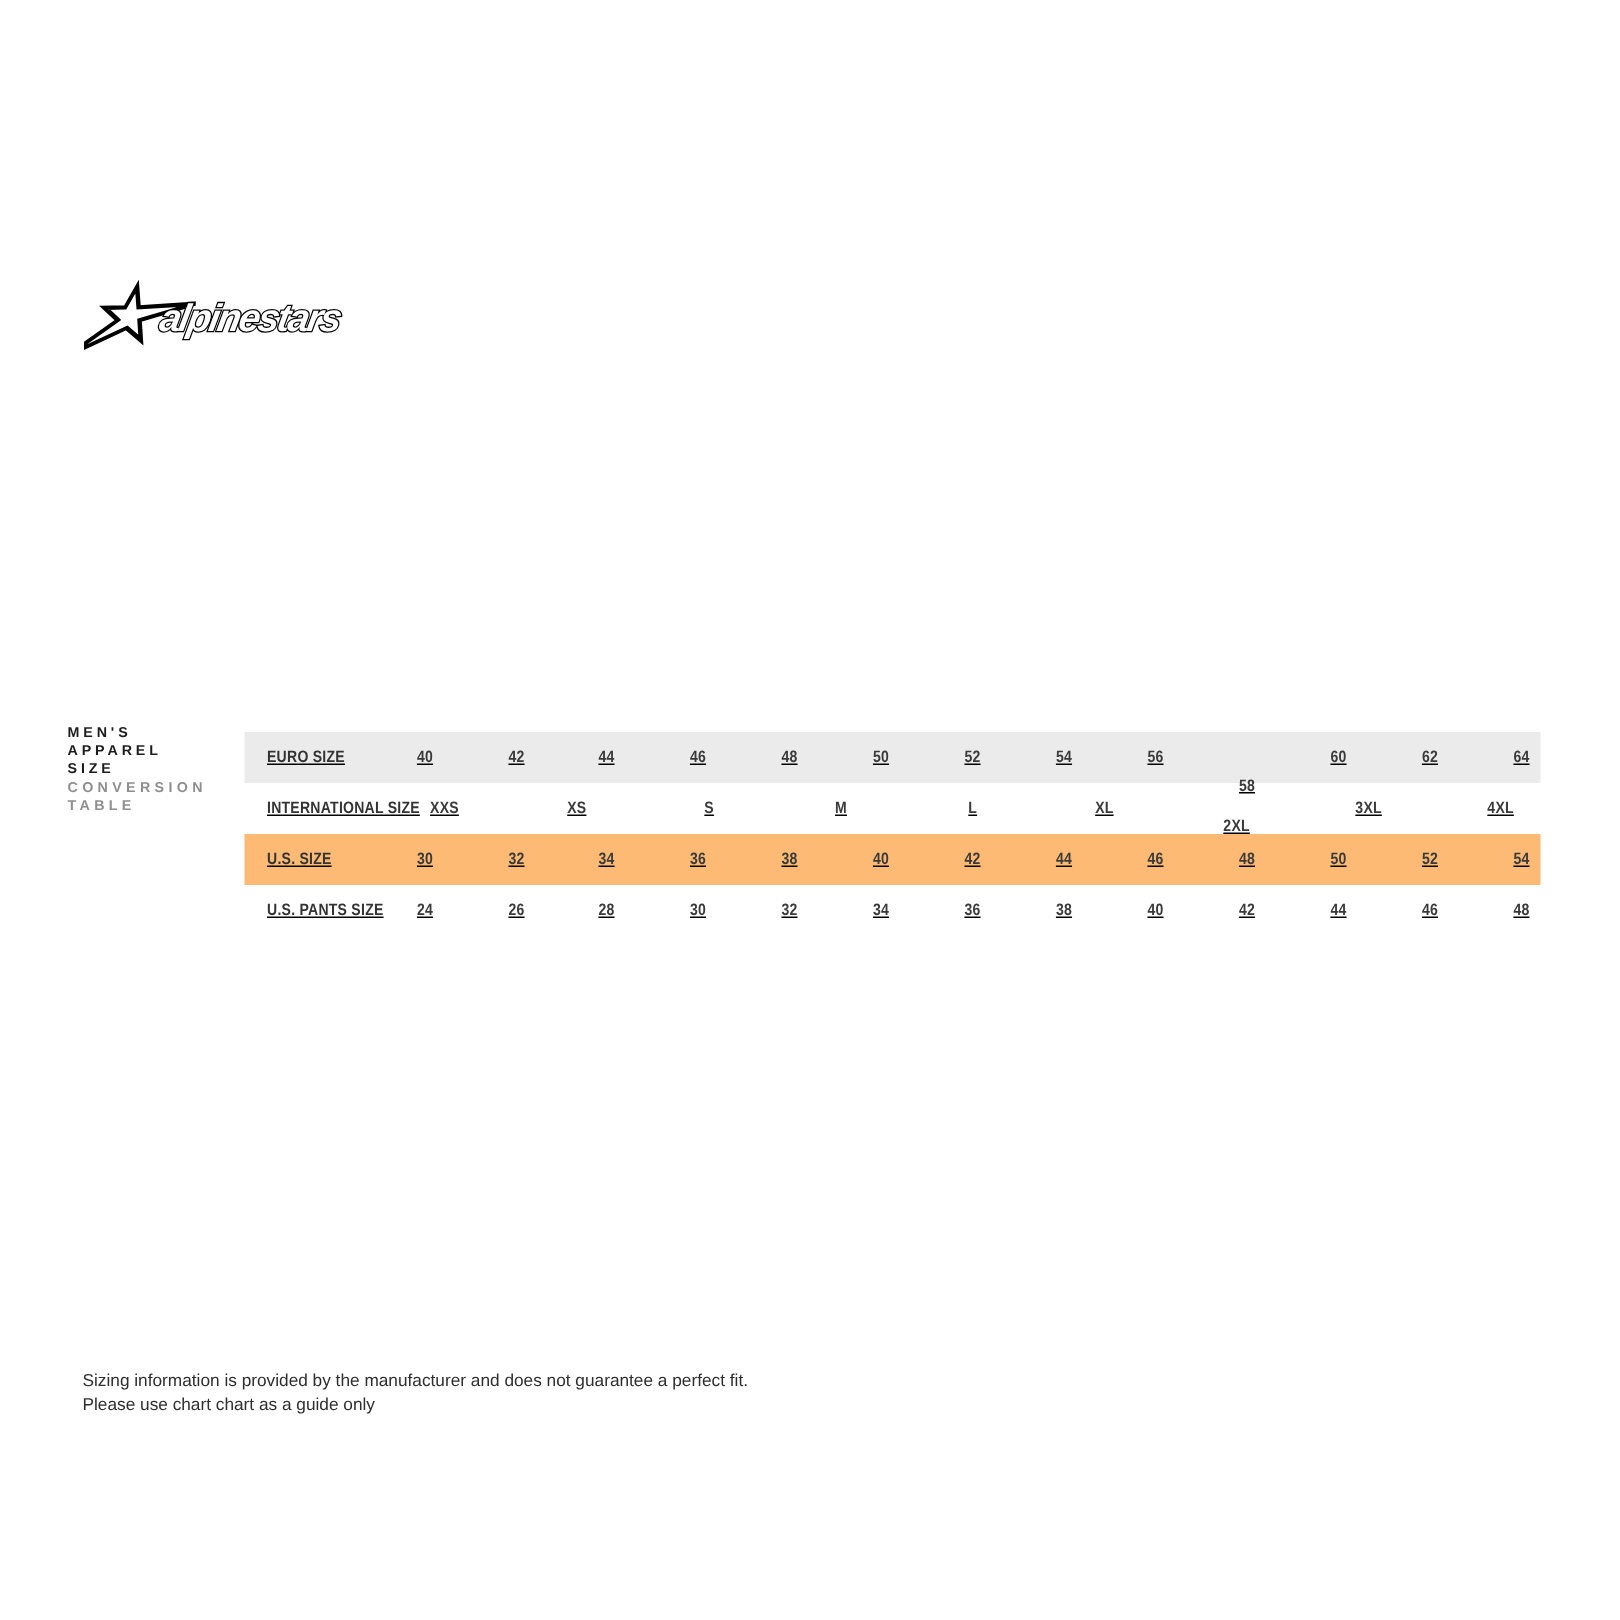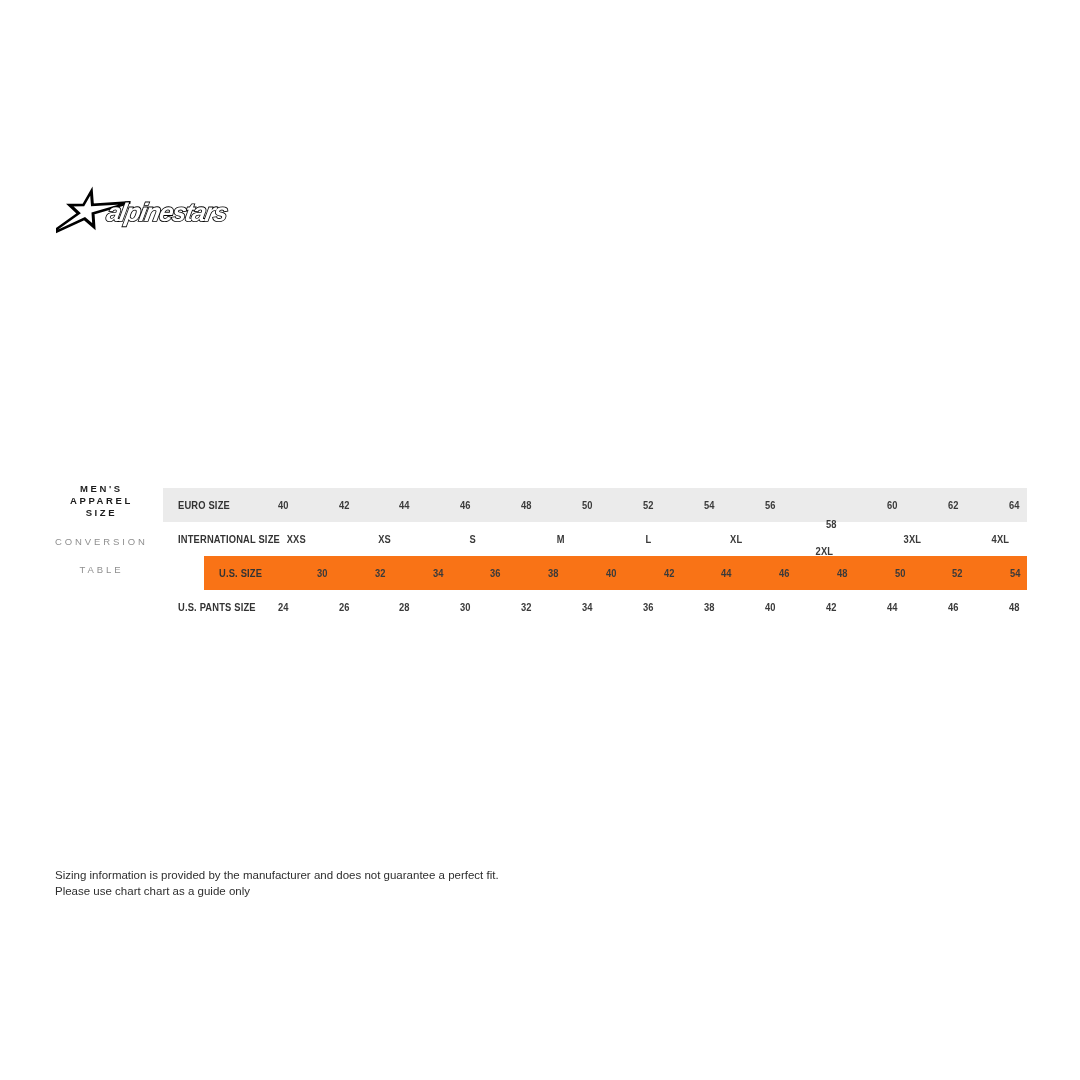--- a/index.html
+++ b/index.html
@@ -21,47 +21,46 @@
     position: absolute;
     left: 56px;
     top: 186px;
     width: 190px;
     height: 52px;
   }
 
   
   .side-label {
     position: absolute;
-    left: 55px;
+    left: 45px;
     top: 483px;
     white-space: nowrap;
-    text-align: center;
   }
   .side-label .bold-line {
     font-size: 9.5px;
     font-weight: 700;
     letter-spacing: 2.6px;
     line-height: 12.2px;
     color: #1c1c1c;
   }
   .side-label .light-line {
     font-size: 9.5px;
-    font-weight: 400;
+    font-weight: 700;
     letter-spacing: 2.9px;
     line-height: 12.2px;
     color: #8f8f8f;
-    margin-top: 16px;
   }
 
   
   .size-table {
     position: absolute;
     left: 163px;
     top: 488px;
     width: 864px;
+    text-decoration: underline;
   }
   .trow {
     display: flex;
     height: 34px;
     align-items: stretch;
   }
   .tlabel {
     flex: none;
     width: 107px;
     box-sizing: border-box;
@@ -97,21 +96,21 @@
   .tcell span {
     display: inline-block;
     transform: scaleX(0.85);
     transform-origin: center center;
   }
 
   
   .footer {
     position: absolute;
     left: 55px;
-    top: 868px;
+    top: 914px;
     font-size: 11.5px;
     line-height: 15.5px;
     color: #2e2e2e;
   }
 </style>
 </head>
 <body>
 
 <div class="canvas">
 
@@ -208,21 +207,21 @@
             <span>2XL</span>
           </div>
           <div class="tcell" style="color: rgb(58, 58, 58);">
             <span>3XL</span>
           </div>
           <div class="tcell" style="color: rgb(58, 58, 58);">
             <span>4XL</span>
           </div>
         </div>
       </div>
-      <div class="trow" style="background: #f97316; margin-left: 41px;">
+      <div class="trow" style="background: #fdba74;">
         <div class="tlabel">
           <span>U.S. SIZE</span>
         </div>
         <div class="tvalues">
           <div class="tcell" style="color: rgb(58, 58, 58);">
             <span>30</span>
           </div>
           <div class="tcell" style="color: rgb(58, 58, 58);">
             <span>32</span>
           </div>

